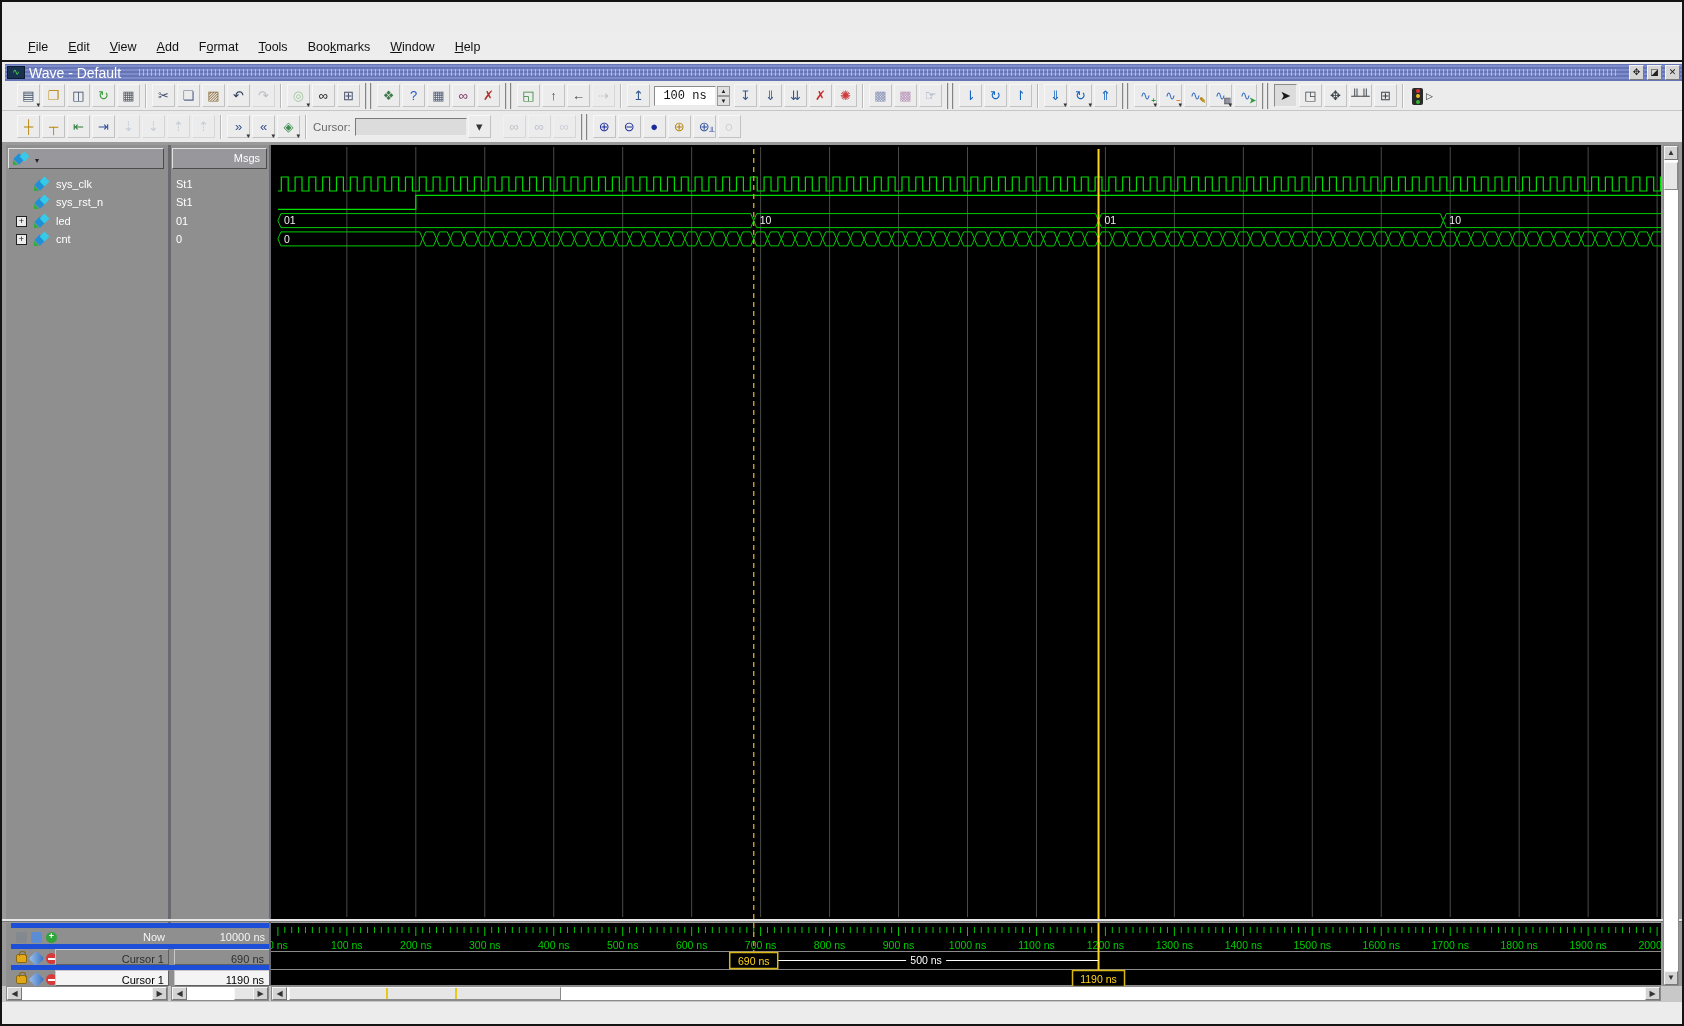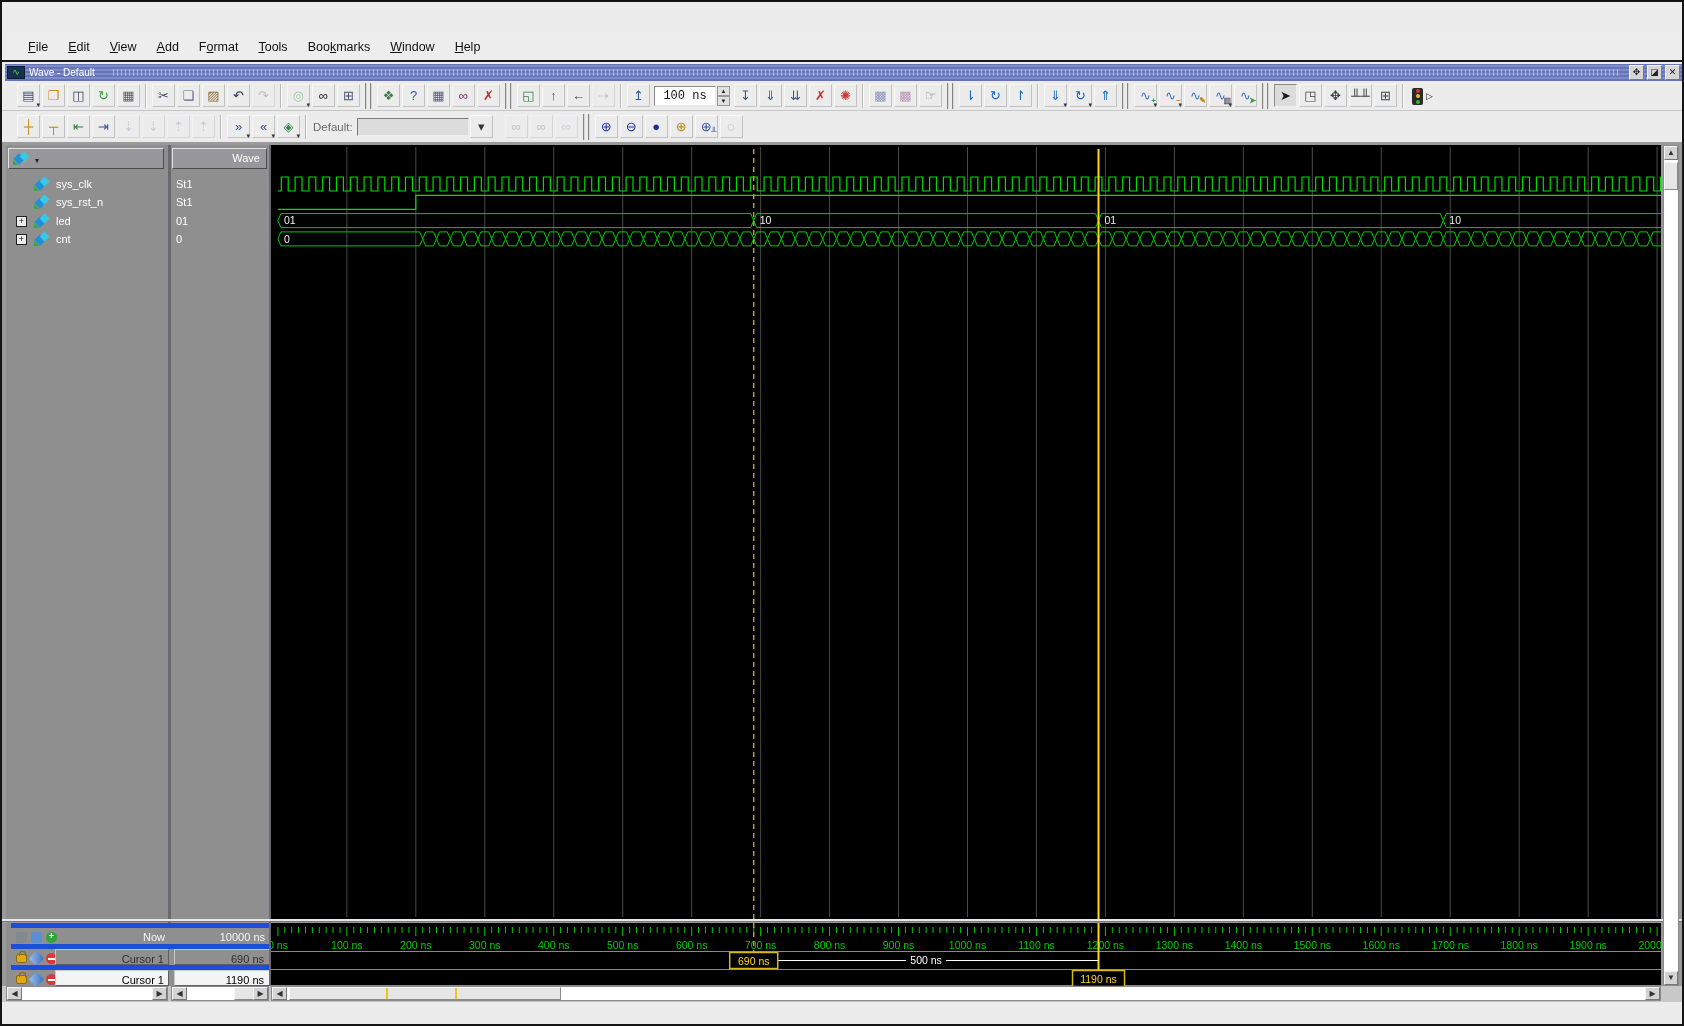--- a/index.html
+++ b/index.html
@@ -12,21 +12,21 @@
   .light{position:absolute;top:8px;width:14px;height:14px;border-radius:50%;}
 
   
   #menubar{position:absolute;left:0;top:31px;width:100%;height:29px;background:#ededed;border-bottom:2px solid #1a1a1a;display:flex;align-items:center;padding-left:16px;}
   .menu-item{padding:3px 10px;font-size:12.5px;color:#111;}
   .menu-item u{text-decoration:underline;}
 
   
   #pane-header{position:absolute;left:3px;top:62px;width:1678px;height:17px;background:repeating-linear-gradient(0deg,#6474b6 0 2px,#7e8cc9 2px 4px);display:flex;align-items:center;}
   #pane-icon{width:18px;height:13px;margin:0 4px 0 2px;background:#17314f;border:1px solid #0a1c30;color:#4ce04c;font-size:9px;line-height:11px;text-align:center;}
-  #pane-title{color:#fff;font-size:10px;white-space:nowrap;padding-right:8px;}
+  #pane-title{color:#fff;font-size:14px;white-space:nowrap;padding-right:8px;}
   #pane-grip{flex:1;height:7px;margin:0 10px;background:repeating-linear-gradient(90deg,rgba(255,255,255,.45) 0 1px,transparent 1px 4px);}
   .pane-btn{width:15px;height:15px;margin-right:3px;background:#d6d6d6;border:1px solid;border-color:#f4f4f4 #7a7a7a #7a7a7a #f4f4f4;font-size:9px;line-height:13px;text-align:center;color:#222;}
 
   
   .toolbar{position:absolute;left:0;width:100%;background:#ececec;display:flex;align-items:center;padding-left:14px;}
   #toolbar1{top:79px;height:30px;border-bottom:1px solid #c6c6c6;}
   #toolbar2{top:109px;height:32px;border-bottom:1px solid #9a9a9a;}
   .tbtn{position:relative;width:23px;height:23px;margin:0 1px;border:1px solid;border-color:#f7f7f7 #c2c2c2 #c2c2c2 #f7f7f7;background:#ececec;font-size:13px;text-align:center;line-height:21px;flex:0 0 auto;}
   .tbtn.pressed{border-color:#8a8a8a #f0f0f0 #f0f0f0 #8a8a8a;background:#dcdcdc;}
   .tbtn.disabled{opacity:.5;}
@@ -220,21 +220,21 @@
       <div class="tbtn"><span style="color: rgb(51, 79, 160);">⇥</span></div>
       <div class="tbtn disabled"><span style="color: rgb(159, 176, 196);">⇣</span></div>
       <div class="tbtn disabled"><span style="color: rgb(159, 176, 196);">⇣</span></div>
       <div class="tbtn disabled"><span style="color: rgb(159, 176, 196);">⇡</span></div>
       <div class="tbtn disabled"><span style="color: rgb(159, 176, 196);">⇡</span></div>
       <div class="tsep"></div>
       <div class="tbtn"><span style="color: rgb(51, 80, 140);">»</span><span class="caret">▾</span></div>
       <div class="tbtn"><span style="color: rgb(51, 80, 140);">«</span><span class="caret">▾</span></div>
       <div class="tbtn"><span style="color: rgb(63, 140, 79);">◈</span><span class="caret">▾</span></div>
       <div class="tsep"></div>
-      <div class="tlabel">Default:</div>
+      <div class="tlabel">Cursor:</div>
       <input id="search-input" style="">
       <div class="tbtn"><span style="color: rgb(51, 51, 51);">▾</span></div>
       <div class="tgap"></div>
       <div class="tbtn disabled"><span style="color: rgb(143, 154, 172);">∞</span></div>
       <div class="tbtn disabled"><span style="color: rgb(143, 154, 172);">∞</span></div>
       <div class="tbtn disabled"><span style="color: rgb(170, 180, 194);">∞</span></div>
       <div class="tbigsep"></div>
       <div class="tbtn"><span style="color: rgb(26, 42, 158);">⊕</span></div>
       <div class="tbtn"><span style="color: rgb(26, 42, 158);">⊖</span></div>
       <div class="tbtn"><span style="color: rgb(26, 42, 158);">●</span></div>
@@ -285,21 +285,21 @@
               <i class="d1"></i>
               <i class="d2"></i>
               <i class="d3"></i>
             </span>
             <span class="sig-name">cnt</span>
           </div>
         </div>
     </div>
     <div class="vsplit" style="left:166px;"></div>
     <div id="values-panel">
-      <div id="values-hdr" class="hdr-box">Wave</div>
+      <div id="values-hdr" class="hdr-box">Msgs</div>
       <div id="signal-values">
           <div class="sig-row" style="top: 31px;">
             <span class="sig-val">St1</span>
           </div>
           <div class="sig-row" style="top: 49.3px;">
             <span class="sig-val">St1</span>
           </div>
           <div class="sig-row" style="top: 67.6px;">
             <span class="sig-val">01</span>
           </div>

